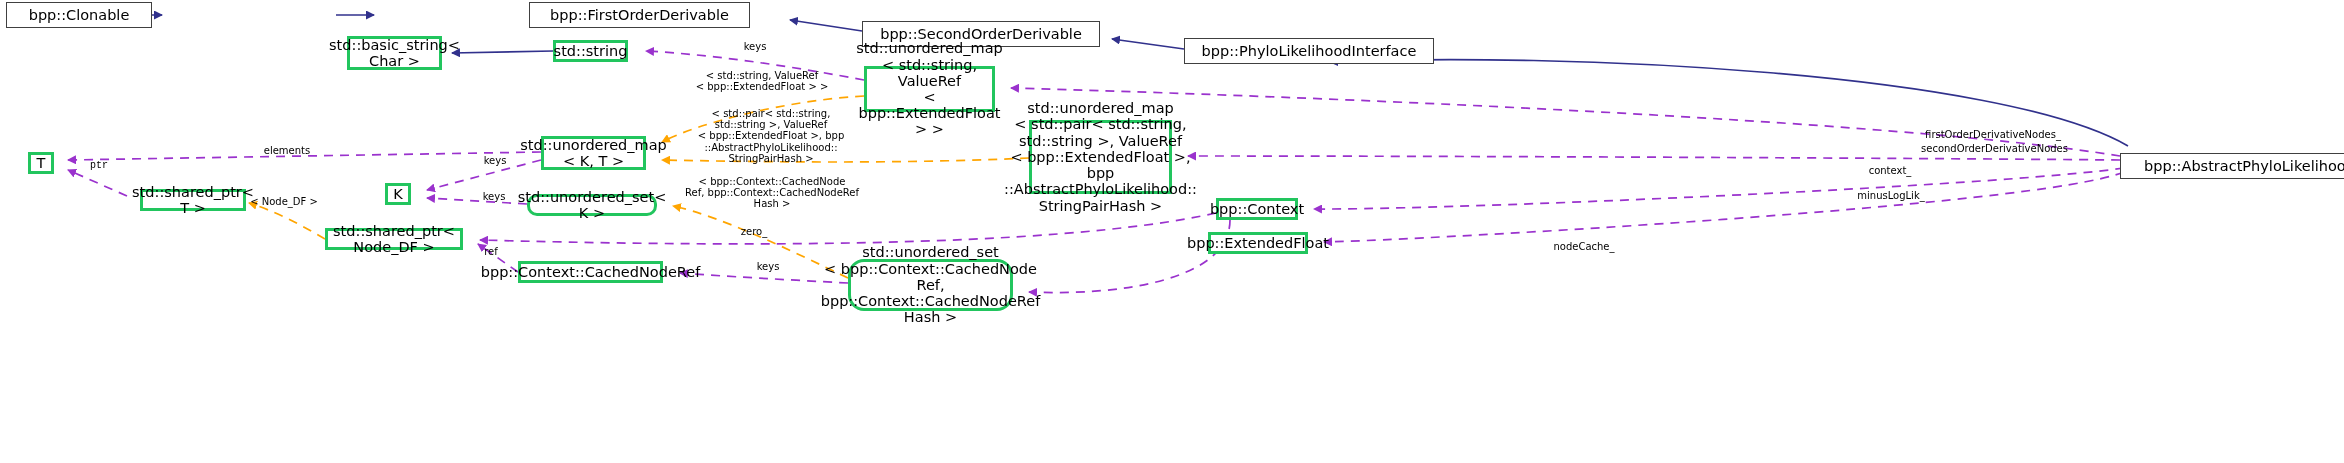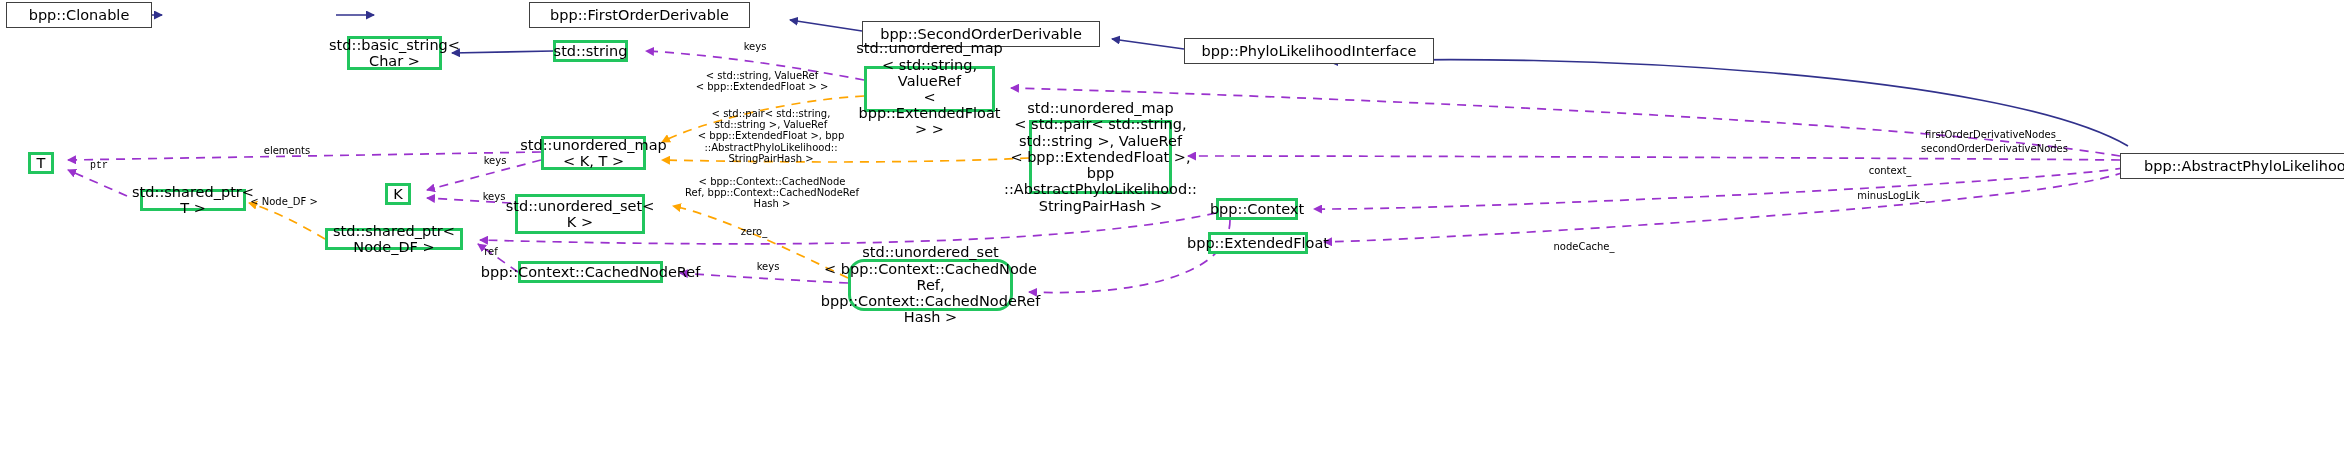--- a/index.html
+++ b/index.html
@@ -128,21 +128,21 @@
   <div class="node plain" style="left:1029px; top:120px; width:143px; height:74px;">std::unordered_map
 &lt; std::pair&lt; std::string,
 std::string &gt;, ValueRef
 &lt; bpp::ExtendedFloat &gt;, bpp
 ::AbstractPhyloLikelihood::
 StringPairHash &gt;</div>
 
   <div class="node plain" style="left:28px; top:152px; width:26px; height:22px;">T</div>
   <div class="node plain" style="left:385px; top:183px; width:26px; height:22px;">K</div>
   <div class="node plain" style="left:140px; top:189px; width:106px; height:22px;">std::shared_ptr&lt; T &gt;</div>
-  <div class="node plain" style="left:515px; top:194px; width:130px; height:40px;">std::unordered_set&lt; K &gt;</div>
+  <div class="node plain" style="left:527px; top:194px; width:130px; height:22px;border-radius:10px;">std::unordered_set&lt; K &gt;</div>
   <div class="node plain" style="left:325px; top:228px; width:138px; height:22px;">std::shared_ptr&lt; Node_DF &gt;</div>
   <div class="node plain" style="left:518px; top:261px; width:145px; height:22px;">bpp::Context::CachedNodeRef</div>
   <div class="node plain" style="left:848px; top:259px; width:165px; height:52px;border-radius:16px;">std::unordered_set
 &lt; bpp::Context::CachedNode
 Ref, bpp::Context::CachedNodeRef
 Hash &gt;</div>
 
   <div class="node plain" style="left:1216px; top:198px; width:82px; height:22px;">bpp::Context</div>
   <div class="node plain" style="left:1208px; top:232px; width:100px; height:22px;">bpp::ExtendedFloat</div>
 

